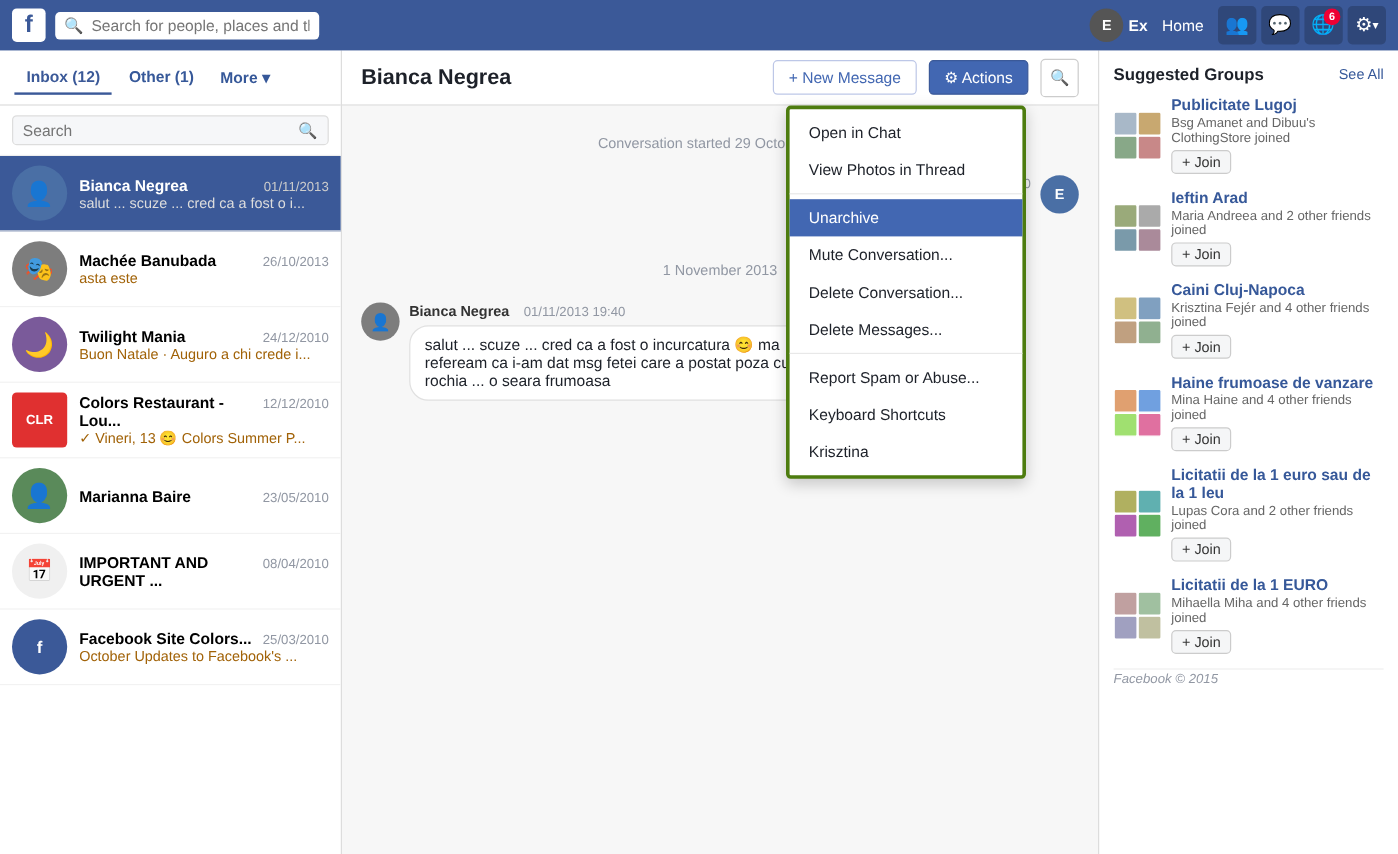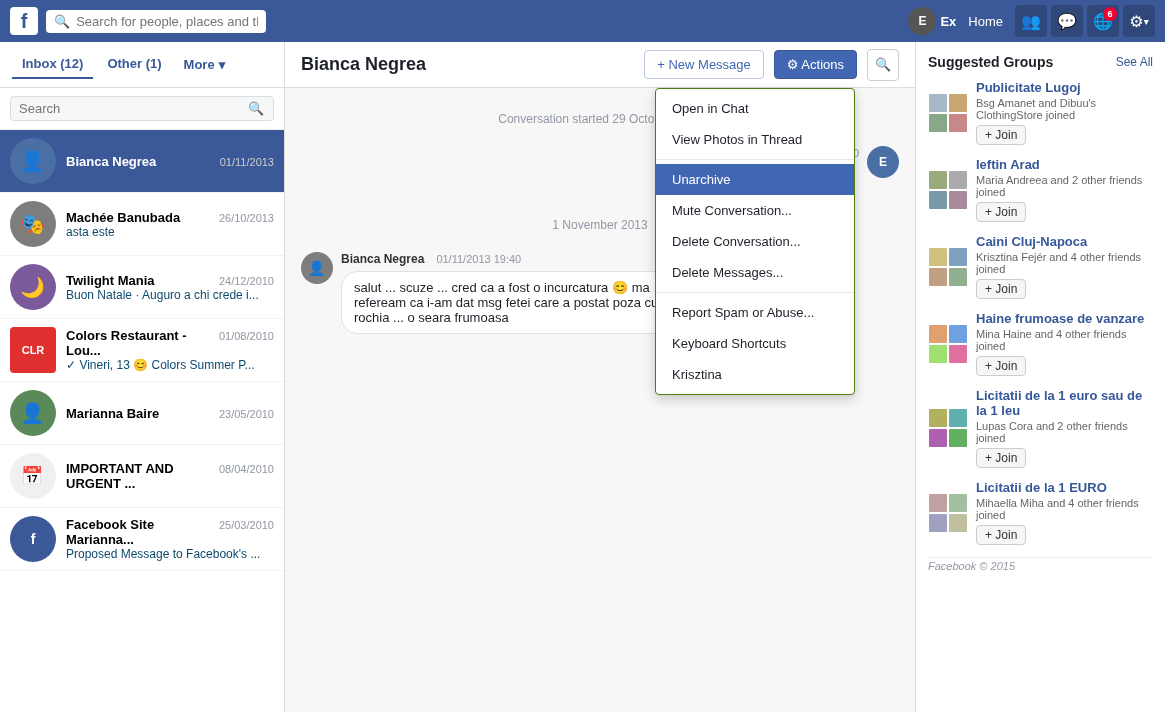--- a/index.html
+++ b/index.html
@@ -137,21 +137,21 @@
       flex-shrink: 0; overflow: hidden; display: flex; align-items: center; justify-content: center;
       font-size: 20px; color: #fff;
     }
     .conv-info { flex: 1; min-width: 0; }
     .conv-name-row {
       display: flex; justify-content: space-between; align-items: baseline;
     }
     .conv-name { font-weight: bold; font-size: 13px; }
     .conv-date { font-size: 11px; color: #9197a3; }
     .conv-item.active .conv-date { color: #ccc; }
-    .conv-preview { font-size: 12px; color: #0c4a6e; white-space: nowrap; overflow: hidden; text-overflow: ellipsis; }
+    .conv-preview { font-size: 12px; color: #a16207; white-space: nowrap; overflow: hidden; text-overflow: ellipsis; }
     .conv-item.active .conv-preview { color: #ddd; }
     .conv-item.active .conv-name { color: #fff; }
 
     
     .av-blue { background: #4a6fa5; }
     .av-gray { background: #7d7d7d; }
     .av-green { background: #5a8a5a; }
     .av-purple { background: #7a5a9a; }
     .av-calendar { background: #f0f0f0; color: #555; font-size: 13px; font-weight: bold; }
     .av-fb { background: #3b5998; }
@@ -207,21 +207,21 @@
       display: flex; align-items: center; justify-content: center;
       cursor: pointer;
     }
 
     
     .dropdown-menu {
       position: absolute;
       top: 46px;
       right: 60px;
       background: #fff;
-      border: 1px solid #4d7c0f;
+      border: 3px solid #4d7c0f;
       border-radius: 4px;
       box-shadow: 0 4px 12px rgba(0,0,0,0.2);
       z-index: 200;
       min-width: 200px;
       padding: 4px 0;
     }
     .dropdown-item {
       padding: 8px 16px;
       cursor: pointer;
       font-size: 13px;
@@ -398,20 +398,21 @@
 
       <div class="conv-item active">
         <div class="conv-avatar av-blue">
           <span>👤</span>
         </div>
         <div class="conv-info">
           <div class="conv-name-row">
             <span class="conv-name">Bianca Negrea</span>
             <span class="conv-date">01/11/2013</span>
           </div>
+          <div class="conv-preview">salut ... scuze ... cred ca a fost o i...</div>
         </div>
       </div>
 
       <div class="conv-item">
         <div class="conv-avatar av-gray">
           <span>🎭</span>
         </div>
         <div class="conv-info">
           <div class="conv-name-row">
             <span class="conv-name">Machée Banubada</span>
@@ -434,21 +435,21 @@
         </div>
       </div>
 
       <div class="conv-item">
         <div class="conv-avatar" style="background:#e03030;border-radius:4px;">
           <span style="font-size:11px;font-weight:bold;">CLR</span>
         </div>
         <div class="conv-info">
           <div class="conv-name-row">
             <span class="conv-name">Colors Restaurant - Lou...</span>
-            <span class="conv-date">01/08/2010</span>
+            <span class="conv-date">12/12/2010</span>
           </div>
           <div class="conv-preview">✓ Vineri, 13 😊 Colors Summer P...</div>
         </div>
       </div>
 
       <div class="conv-item">
         <div class="conv-avatar av-green">
           <span>👤</span>
         </div>
         <div class="conv-info">
@@ -472,24 +473,24 @@
           <div class="conv-preview"></div>
         </div>
       </div>
 
       <div class="conv-item">
         <div class="conv-avatar av-fb">
           <span style="color:#fff;font-weight:bold;font-size:14px;">f</span>
         </div>
         <div class="conv-info">
           <div class="conv-name-row">
-            <span class="conv-name">Facebook Site Marianna...</span>
+            <span class="conv-name">Facebook Site Colors...</span>
             <span class="conv-date">25/03/2010</span>
           </div>
-          <div class="conv-preview">Proposed Message to Facebook's ...</div>
+          <div class="conv-preview">October Updates to Facebook's ...</div>
         </div>
       </div>
     </div>
   </div>
 
   <div class="center-panel">
     <div class="center-header">
       <span class="center-title">Bianca Negrea</span>
       <button class="header-btn new-msg">+ New Message</button>
       <button class="header-btn actions-btn">⚙ Actions</button>

